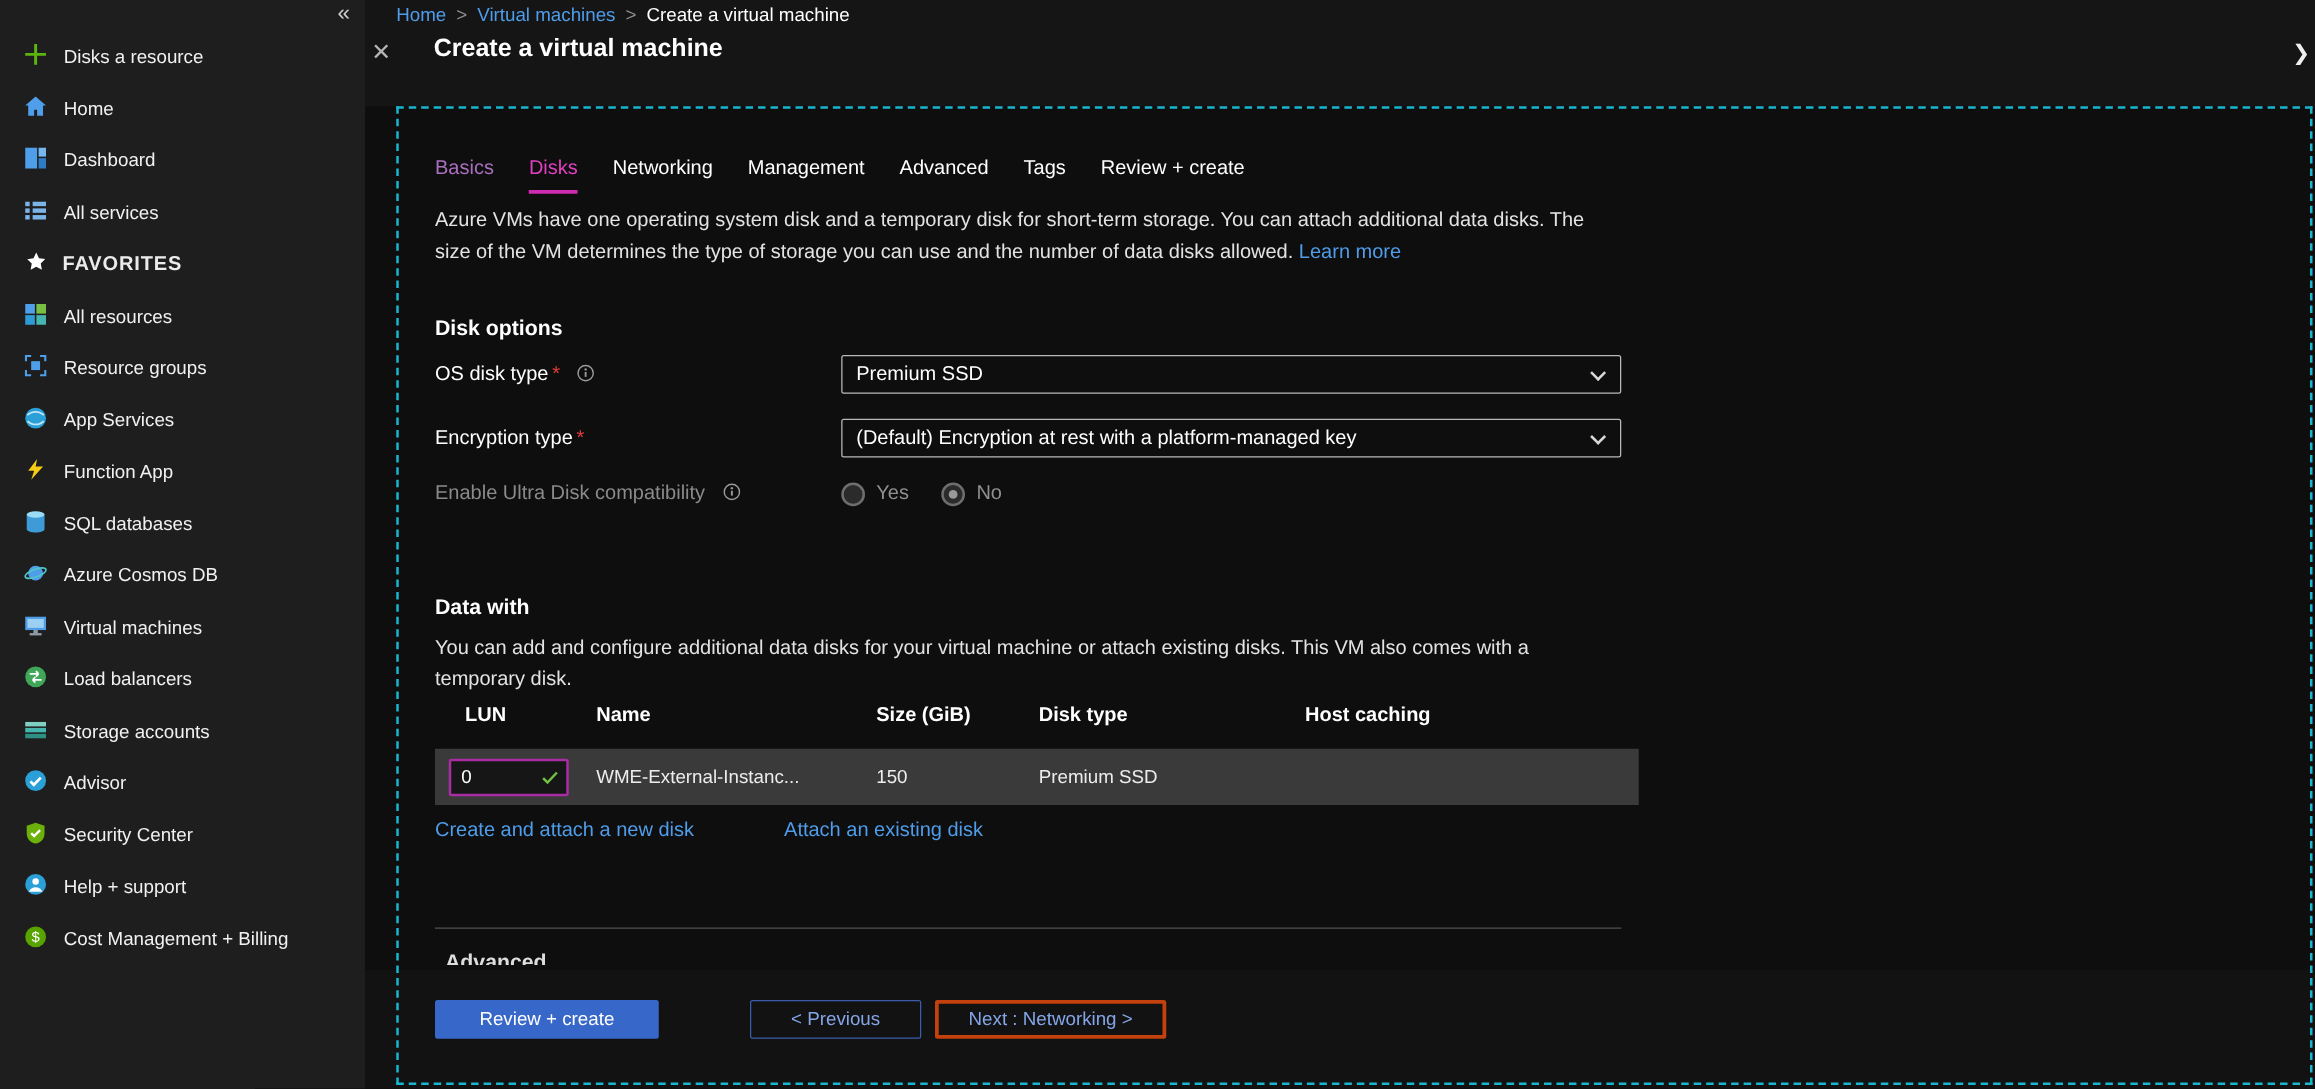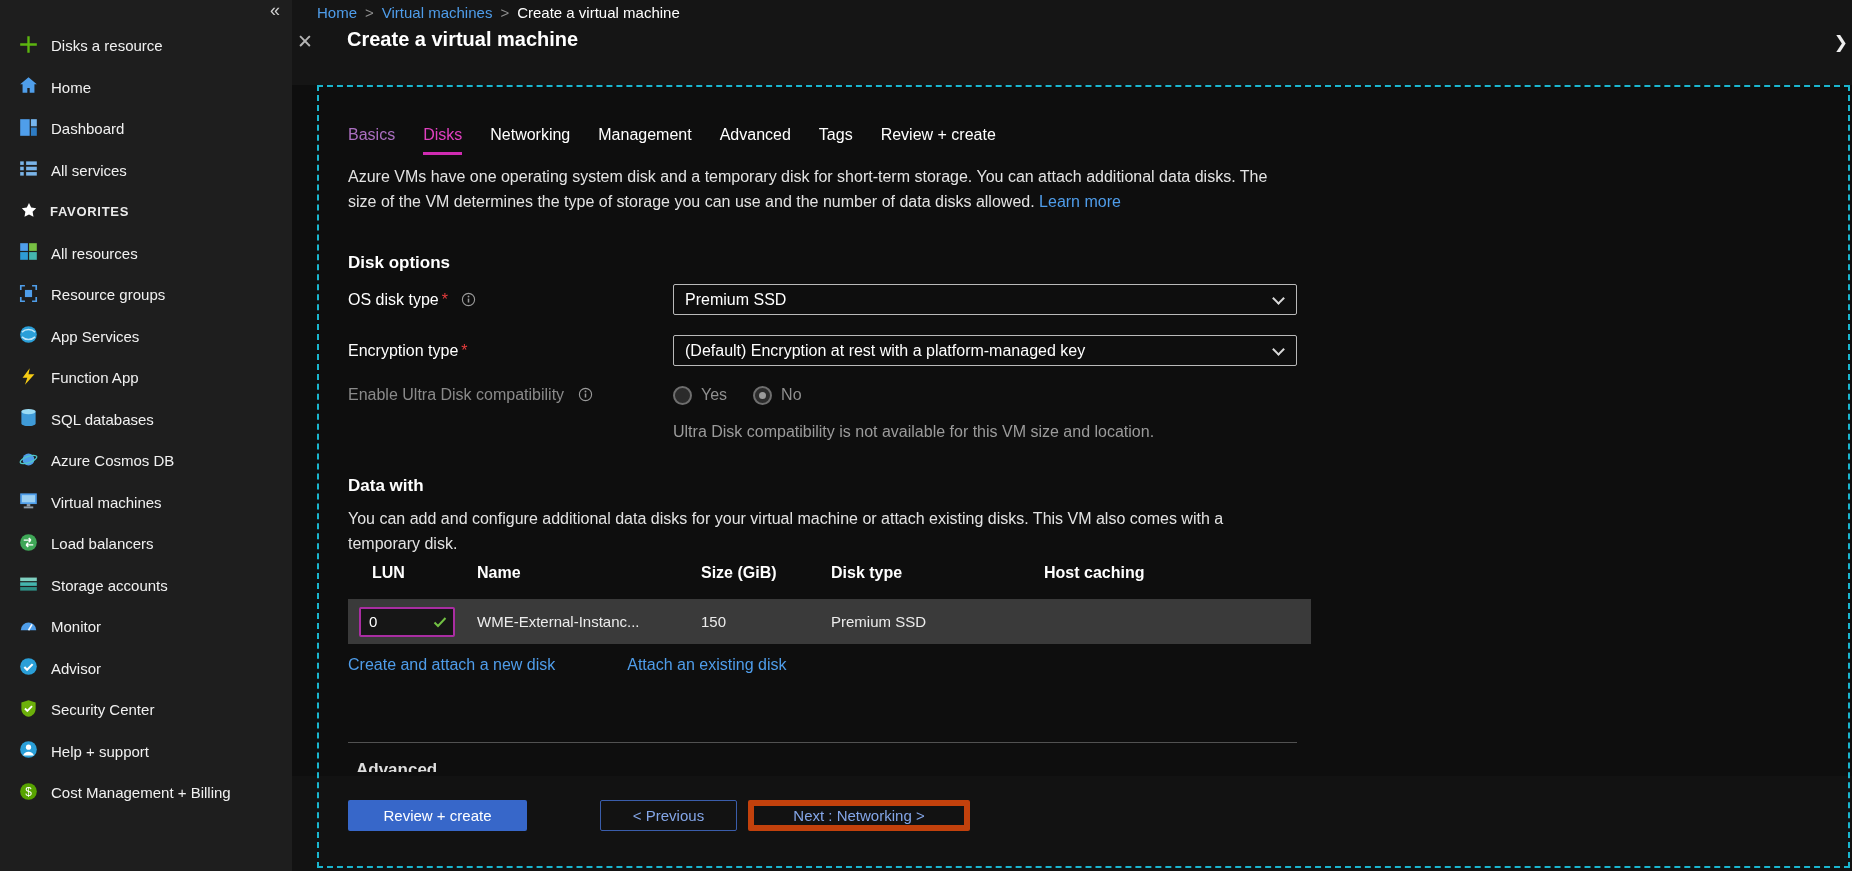--- a/index.html
+++ b/index.html
@@ -5,21 +5,21 @@
   * { margin:0; padding:0; box-sizing:border-box; }
   html,body { width:1852px; height:871px; overflow:hidden; }
   body { background:#0e0e0e; font-family:"Liberation Sans",sans-serif; color:#fff; position:relative; }
 
   
   .sidebar { position:absolute; left:0; top:0; width:292px; height:100%; background:#1e1e1e; z-index:5; }
   .collapse { position:absolute; top:0px; right:12px; font-size:18px; color:#cfcfcf; cursor:pointer; }
   .nav { position:absolute; top:25px; left:0; right:0; }
   .side-item { display:flex; align-items:center; height:41.5px; padding-left:19px; gap:13px; font-size:15px; color:#f1f1f1; cursor:pointer; white-space:nowrap; }
   .side-item svg { width:19px; height:19px; flex:none; }
-  .side-item.section { font-size:13px; font-weight:bold; letter-spacing:.7px; color:#ebebeb; cursor:default; }
+  .side-item.section { font-size:16px; font-weight:bold; letter-spacing:.7px; color:#ebebeb; cursor:default; }
   .side-item.section svg { width:16px; height:16px; margin-left:2px; }
 
   
   .content { position:absolute; left:292px; top:0; right:0; bottom:0; background:#0e0e0e; }
   .header-band { position:absolute; left:0; top:0; right:0; height:85px; background:#151515; }
   .footer-band { position:absolute; left:0; top:776px; right:0; height:95px; background:#121212; }
 
   .breadcrumb { position:absolute; left:25px; top:4px; display:flex; gap:8px; font-size:15px; z-index:6; }
   .crumb-link { color:#4f9dea; cursor:pointer; }
   .crumb-sep { color:#8f8f8f; }
@@ -79,21 +79,21 @@
 
   .links-row { position:absolute; left:56px; top:656px; display:flex; gap:72px; font-size:16px; }
 
   .divider { position:absolute; left:56px; top:742px; width:949px; height:1px; background:#515151; }
 
   .clipped { position:absolute; left:64px; top:760px; height:12px; overflow:hidden; font-size:17px; font-weight:700; color:#dddddd; }
 
   .btn { position:absolute; top:800px; height:31px; border-radius:2px; font-size:15px; display:flex; align-items:center; justify-content:center; cursor:pointer; }
   #btn-review { left:56px; width:179px; background:#3767c9; color:#fff; }
   #btn-prev { left:308px; width:137px; border:1px solid #3a5dab; color:#84a6e8; background:transparent; }
-  #btn-next { left:456px; width:222px; border:6px solid #c2410c; color:#84a6e8; background:transparent; }
+  #btn-next { left:456px; width:185px; border:3px solid #c2410c; color:#84a6e8; background:transparent; }
 </style>
 </head>
 <body>
 
 <aside class="sidebar">
   <span class="collapse">«</span>
   <nav class="nav">
 
     <div class="side-item">
       <span><svg viewBox="0 0 16 16" width="19" height="19">
@@ -209,27 +209,20 @@
     <div class="side-item">
       <span><svg viewBox="0 0 16 16" width="19" height="19">
             <rect x="1" y="3" width="14" height="3" fill="#7fd0c0"></rect>
             <rect x="1" y="7" width="14" height="3" fill="#45b5ae"></rect>
             <rect x="1" y="11" width="14" height="3" fill="#2e8f85"></rect>
           </svg></span>
       <span>Storage accounts</span>
     </div>
 
 
-    <div class="side-item">
-      <span><svg viewBox="0 0 16 16" width="19" height="19">
-            <path d="M1.5 12a6.5 6.5 0 0 1 13 0z" fill="#4f9eea"></path>
-            <path d="M8 12l3-5" stroke="#fff" stroke-width="1.3"></path>
-          </svg></span>
-      <span>Monitor</span>
-    </div>
 
     <div class="side-item">
       <span><svg viewBox="0 0 16 16" width="19" height="19">
             <circle cx="8" cy="8" r="7" fill="#2a9fd8"></circle>
             <path d="M4.5 8.5l2.3 2.3L11.5 6" stroke="#fff" stroke-width="1.8" fill="none"></path>
           </svg></span>
       <span>Advisor</span>
     </div>
 
     <div class="side-item">
@@ -341,21 +334,20 @@
           <span>Yes</span>
         </span>
         <span class="radio">
           <span class="radio-circle sel"></span>
           <span>No</span>
         </span>
       </div>
     </div>
   </div>
 
-  <div class="note">Ultra Disk compatibility is not available for this VM size and location.</div>
 
   <h2 class="sec-heading" id="h-data-disks">Data with</h2>
   <p class="disks-desc">You can add and configure additional data disks for your virtual machine or attach existing disks. This VM also comes with a temporary disk.</p>
 
   <div class="tbl-head">
     <span>LUN</span>
     <span>Name</span>
     <span>Size (GiB)</span>
     <span>Disk type</span>
     <span>Host caching</span>

